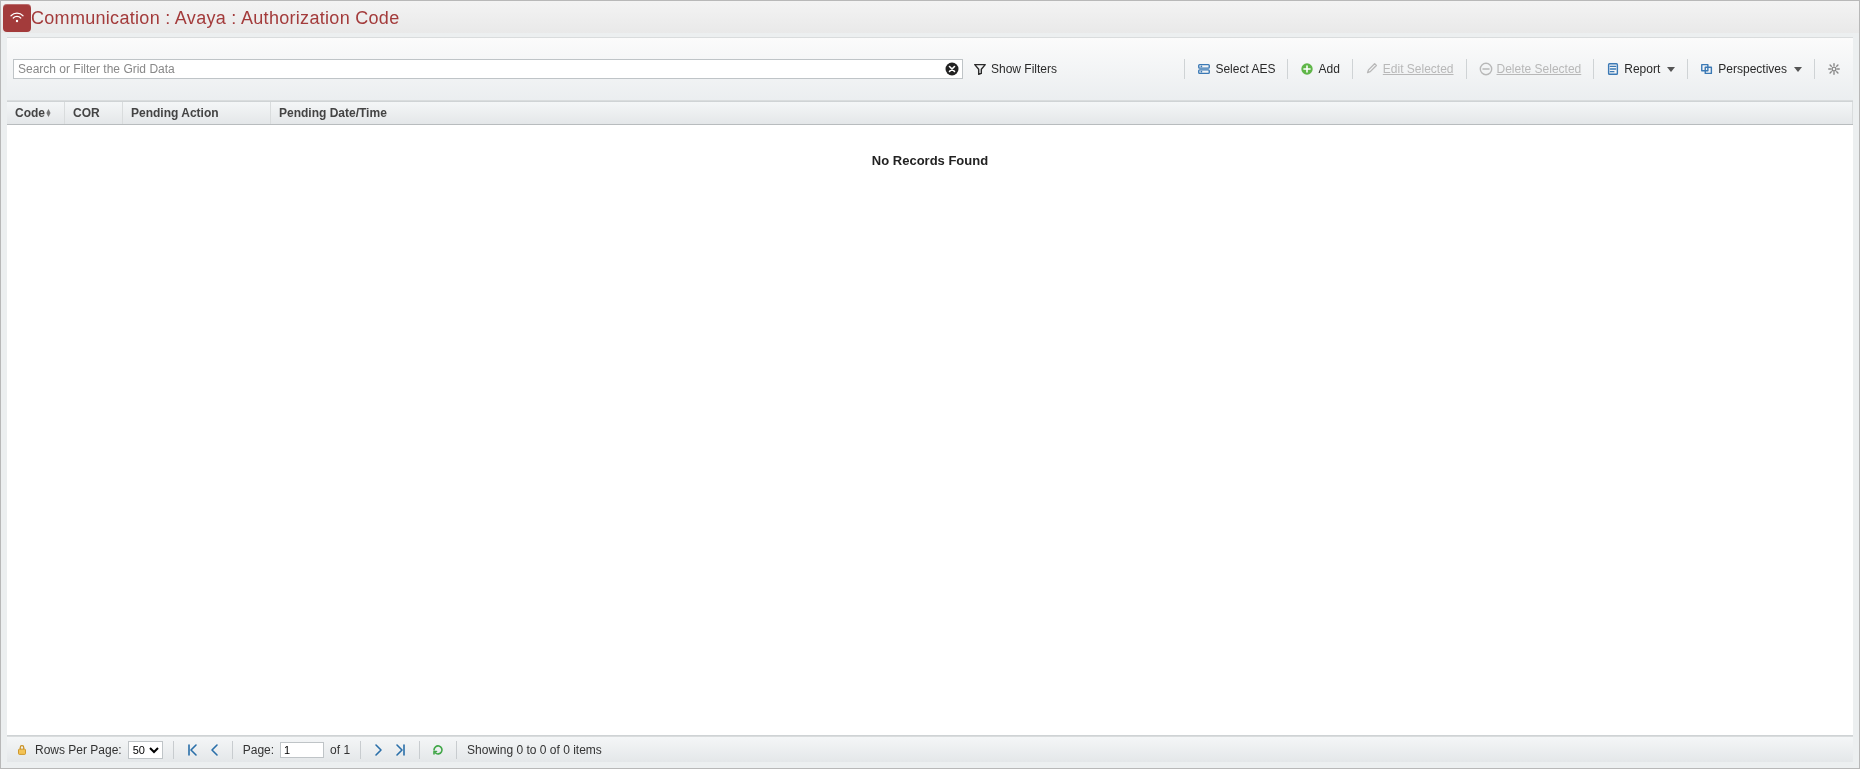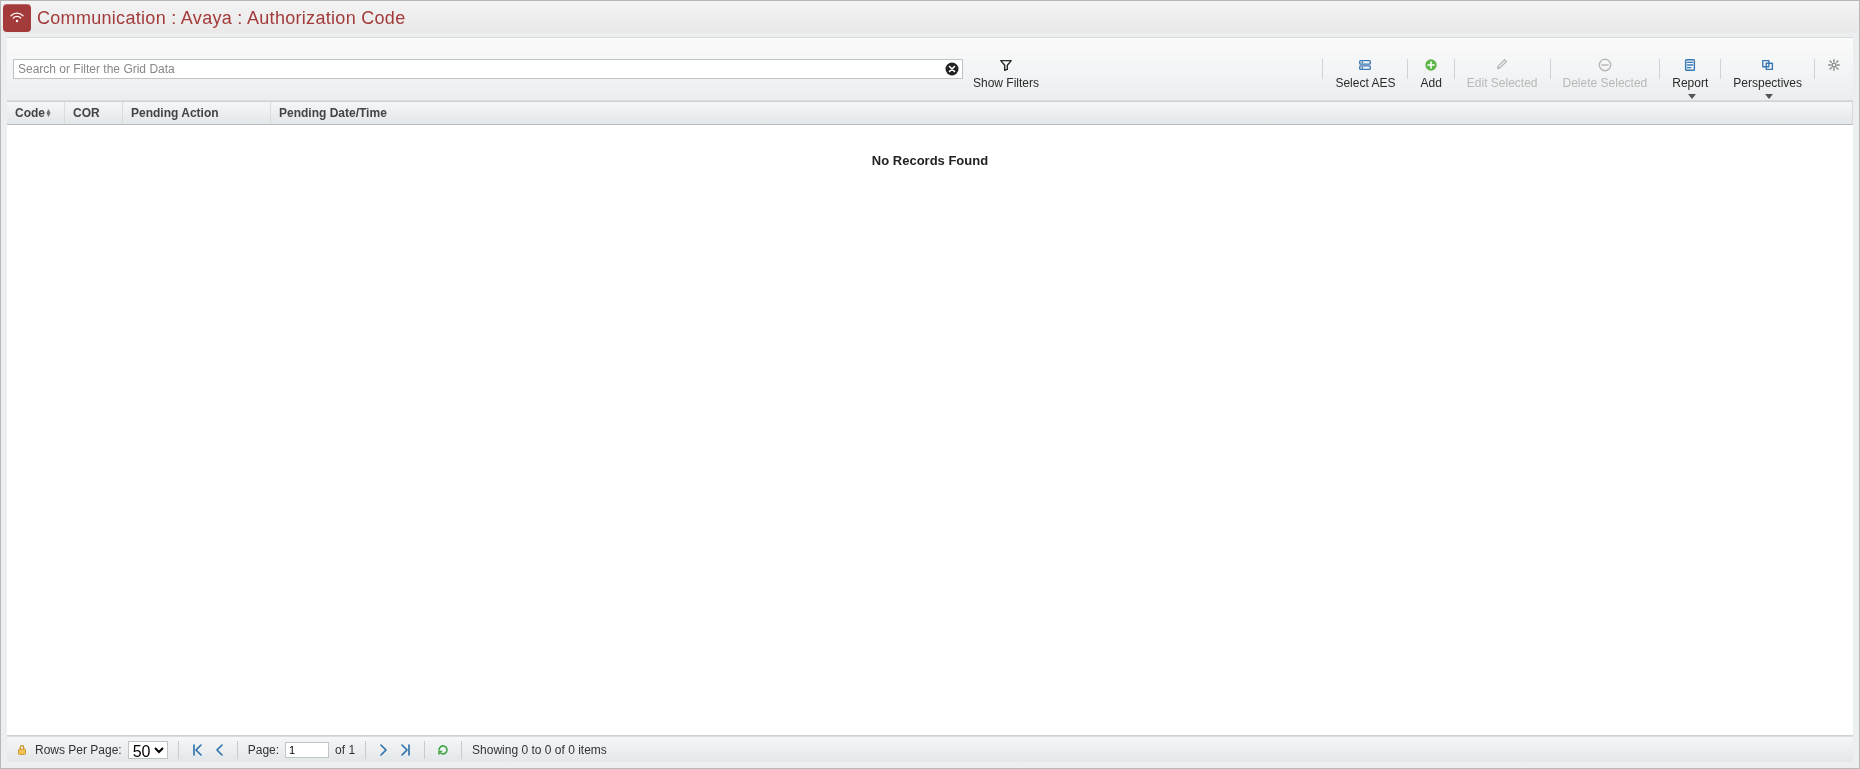--- a/index.html
+++ b/index.html
@@ -33,21 +33,20 @@
     display: flex;
     align-items: center;
     height: 32px;
     padding: 2px 6px 0 2px;
     background: linear-gradient(#f3f3f3,#e9e9e9);
   }
   .titlebar .title {
     font-size: 18px;
     font-weight: 400;
     color: #a33b3b;
-    margin-left: 6px;
     letter-spacing: .3px;
   }
   .app-logo {
     width: 28px; height: 28px;
     border-radius: 4px;
     background: #a33b3b;
     display: flex;
     align-items: center;
     justify-content: center;
     box-shadow: inset 0 1px 0 rgba(255,255,255,.25);
@@ -89,25 +88,25 @@
   .tool-btn {
     display: inline-flex;
     align-items: center;
     gap: 4px;
     height: 22px;
     padding: 0 6px;
     border-radius: 2px;
     cursor: pointer;
     color: #2a2a2a;
     white-space: nowrap;
-    flex-direction: column;
   }
   .tool-btn.disabled {
     color: #b8b8b8;
     cursor: default;
+    text-decoration: underline;
   }
   .toolbar .spacer { flex: 1; }
   .toolbar .vsep {
     width: 1px; height: 20px;
     background: #cfd3d5;
     margin: 0 2px;
   }
   .icon {
     width: 14px; height: 14px;
     display: inline-flex; align-items: center; justify-content: center;
@@ -169,21 +168,21 @@
     align-items: center;
     gap: 6px;
     height: 26px;
     padding: 2px 8px;
     background: linear-gradient(#f4f6f7,#e4e7e9);
     border-top: 1px solid #d9dcdd;
     color: #333;
   }
   .pager .label { color: #333; }
   .pager select {
-    height: 18px; font-size: 16px;
+    height: 18px; font-size: 11px;
     border: 1px solid #bfc4c7;
     background: #fff;
   }
   .pager .vsep {
     width: 1px; height: 18px;
     background: #c8cccf; margin: 0 4px;
   }
   .pager-btn {
     width: 16px; height: 16px;
     display: inline-flex; align-items: center; justify-content: center;

